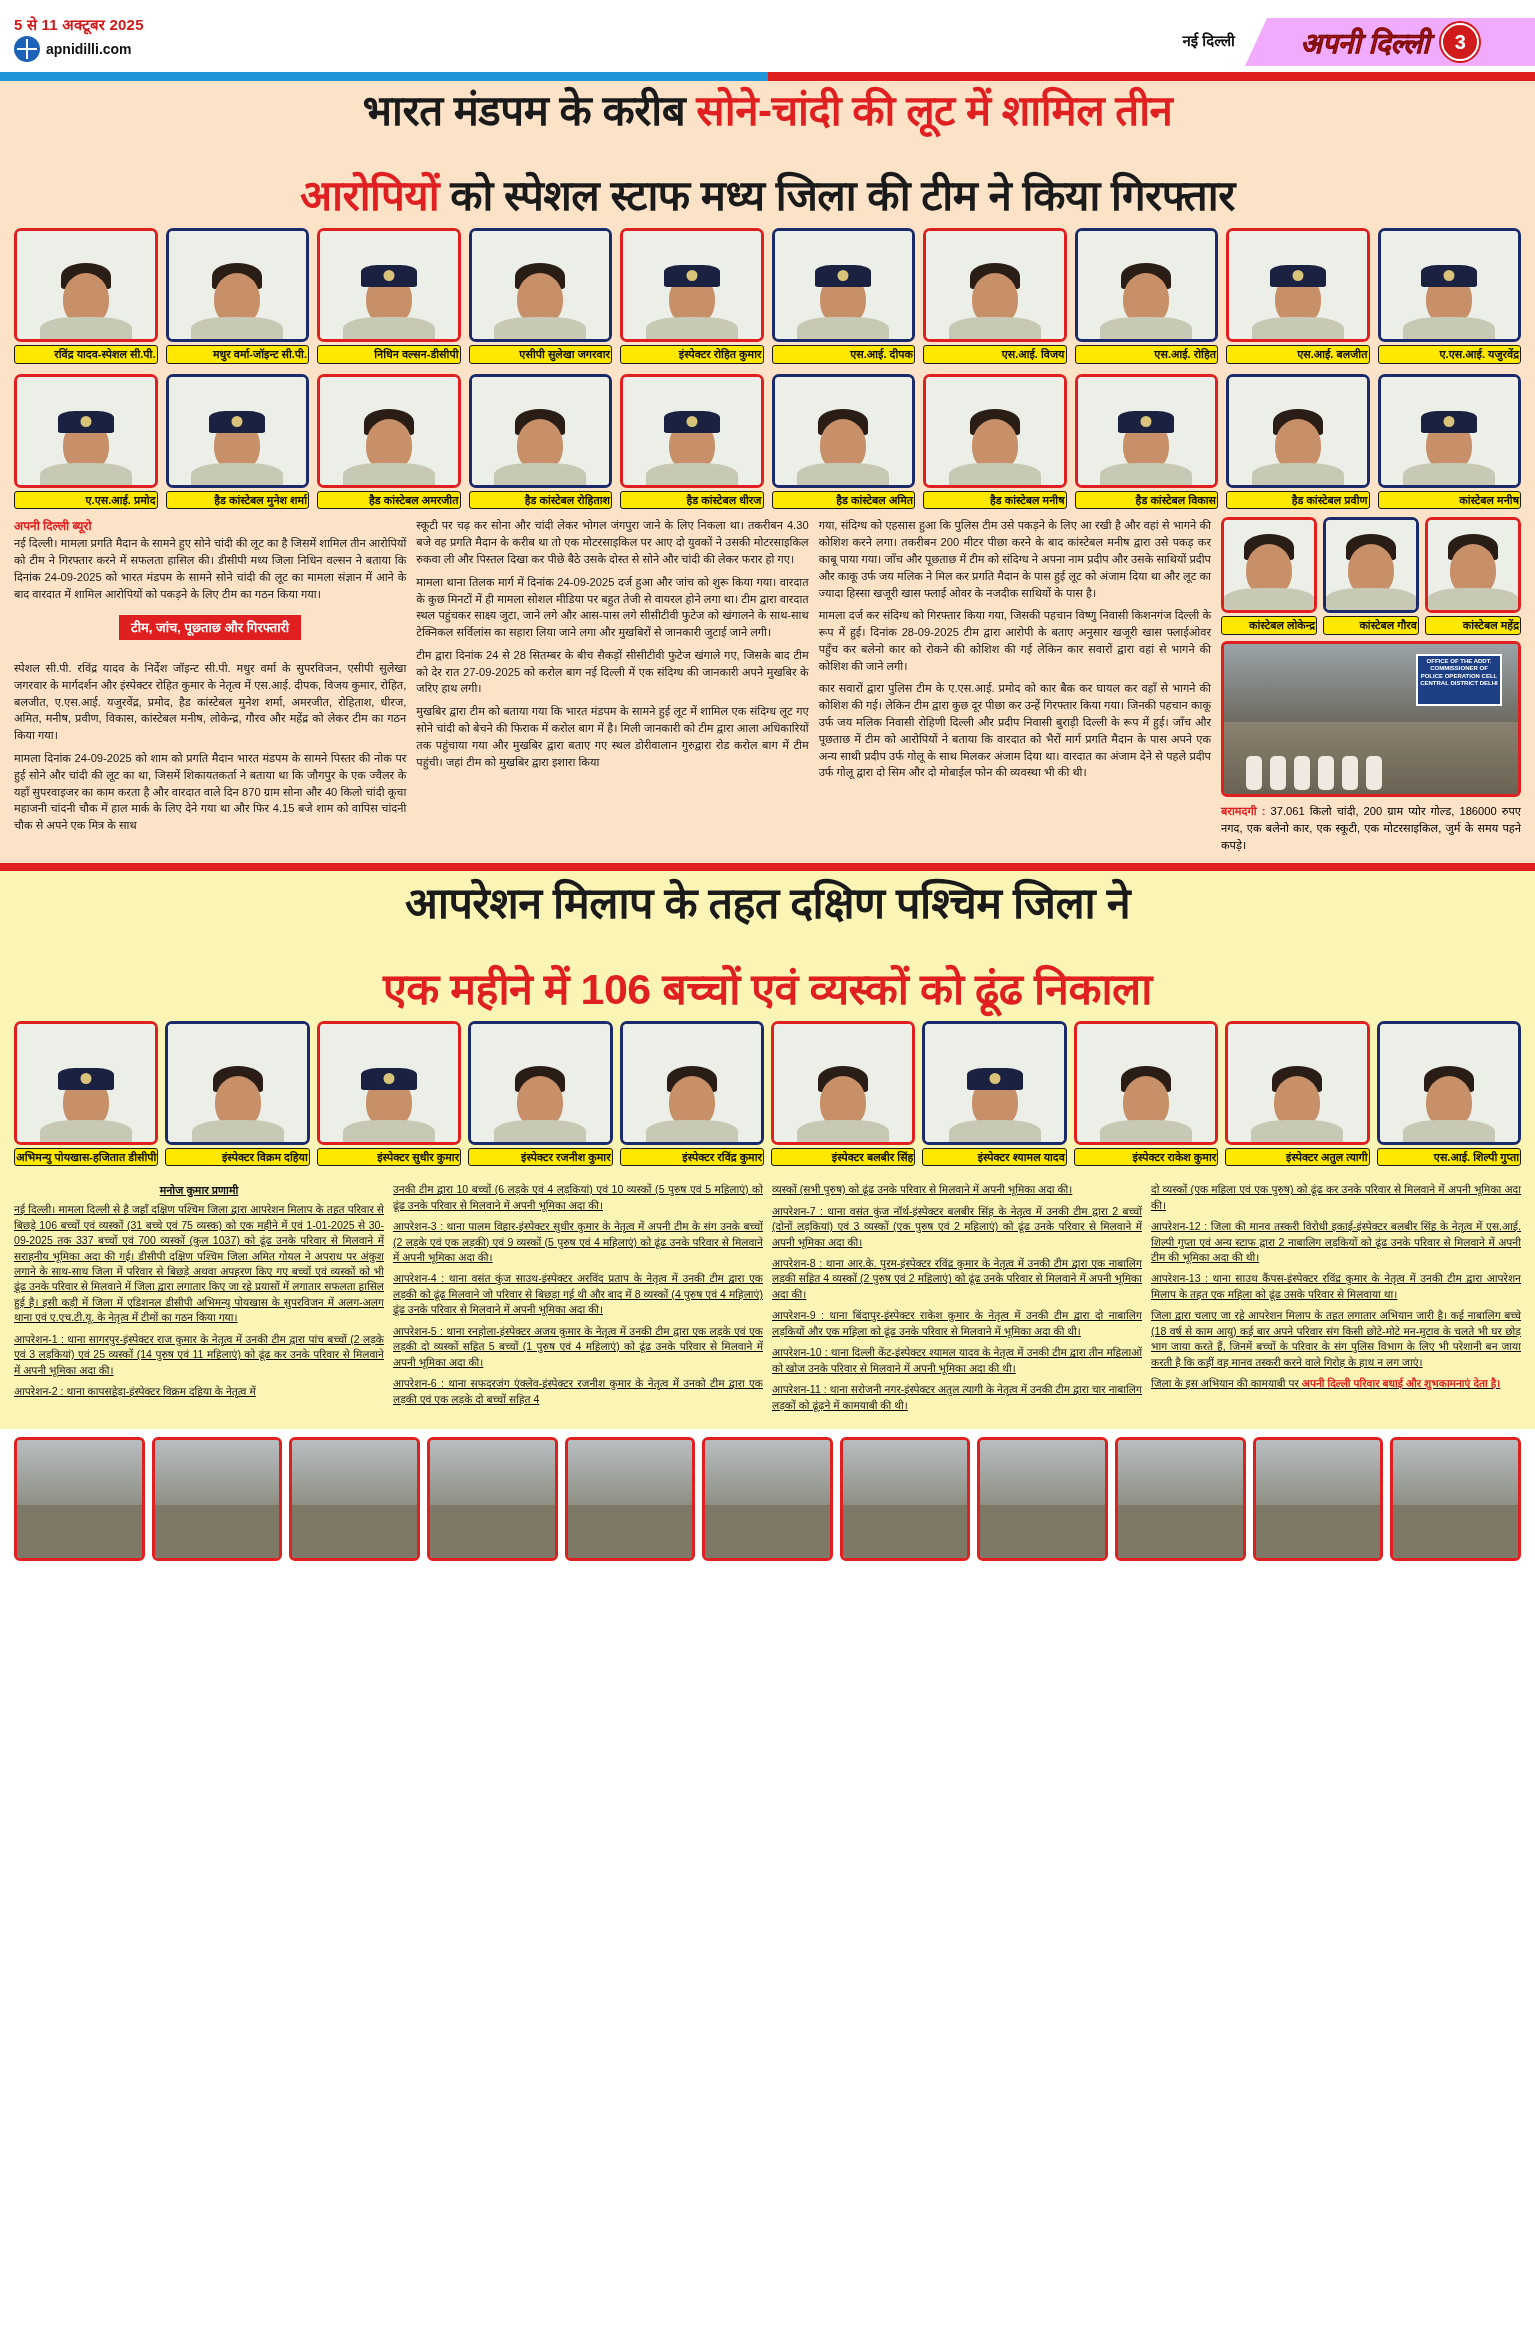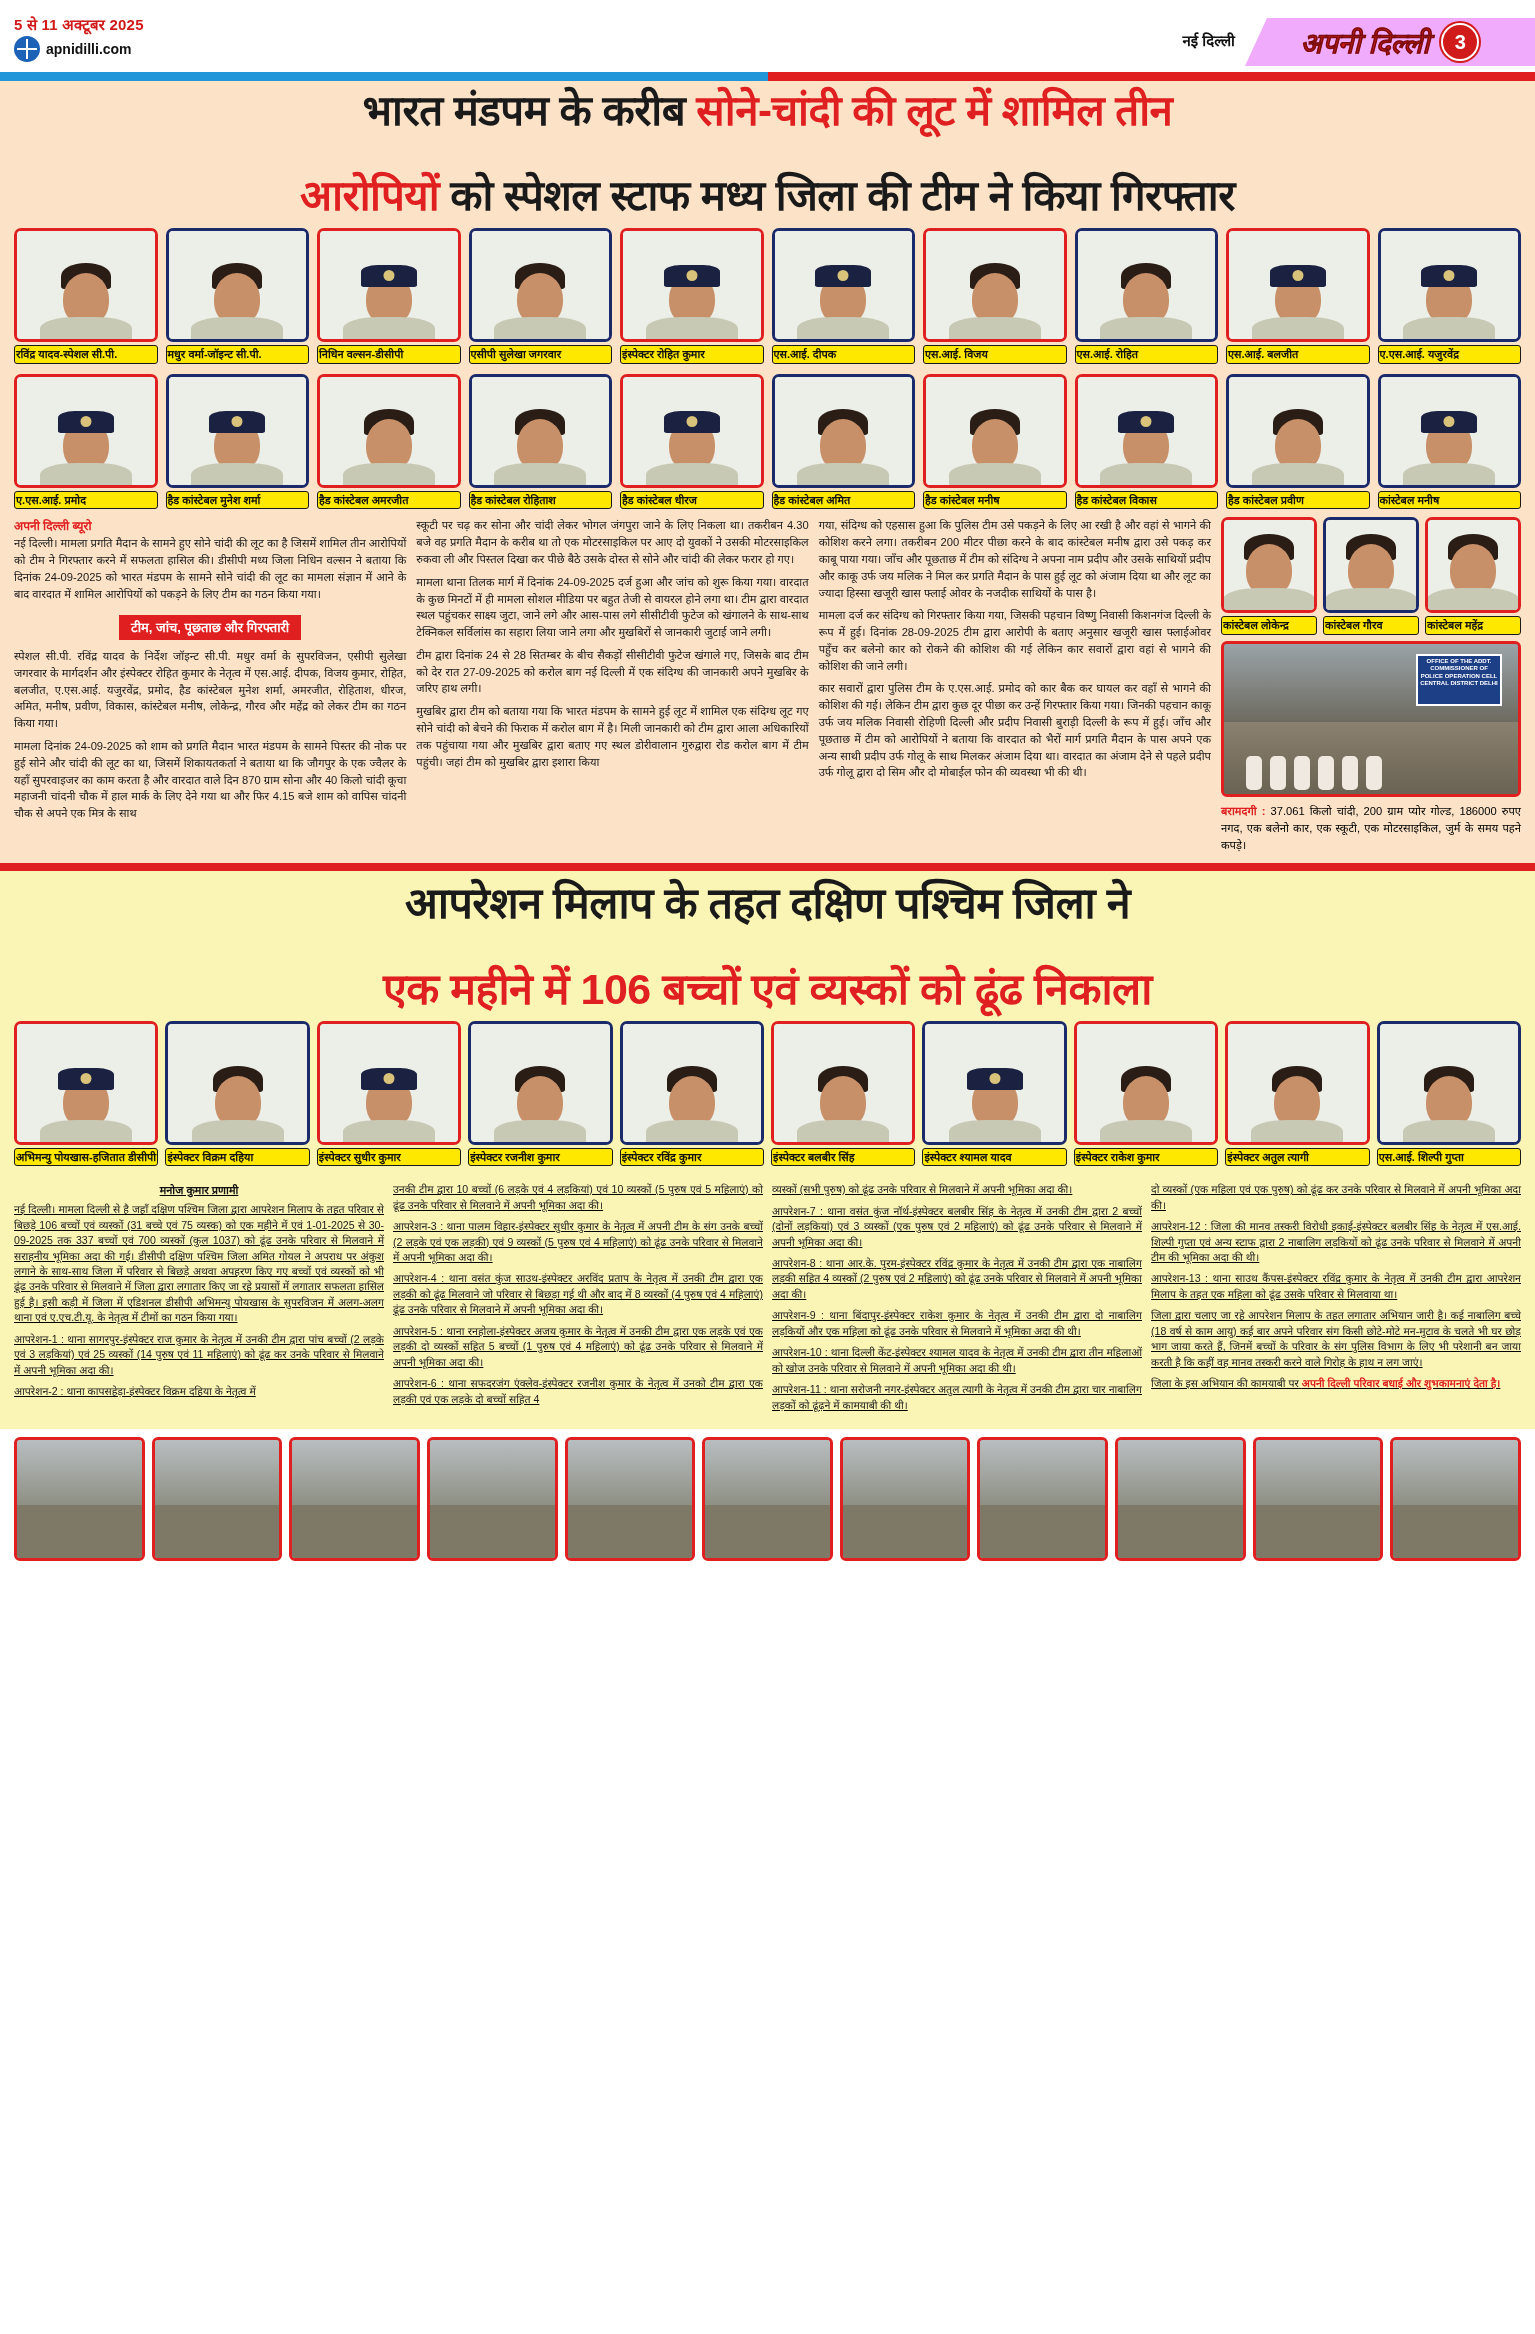--- a/index.html
+++ b/index.html
@@ -28,32 +28,32 @@
   .story1{background:#fce3c8;padding:8px 14px 10px;border-bottom:4px solid #e02020;}
   .hl{text-align:center;font-weight:bold;line-height:1.06;letter-spacing:-.5px;}
   .hl .l1{font-size:42px;color:#1a1a1a;}
   .hl .l2{font-size:42px;color:#1a1a1a;margin-top:40px;}
   .hl .red{color:#e02020;}
 
   .photorow{display:flex;gap:8px;margin-top:10px;}
   .pcard{flex:1;display:flex;flex-direction:column;}
   .pframe{height:108px;border:3px solid #e02020;border-radius:7px;overflow:hidden;position:relative;background:#dfe5e2;}
   .pframe.navy{border-color:#1b2a6b;}
-  .pcap{margin-top:3px;background:#ffe800;border:1.5px solid #1a1a1a;border-radius:3px;text-align:left;
+  .pcap{margin-top:3px;background:#ffe800;border:1.5px solid #1a1a1a;border-radius:3px;text-align:right;
         font-size:11px;font-weight:bold;color:#111;padding:2px 1px;line-height:1.15;white-space:nowrap;overflow:hidden;}
 
   
   .por{position:absolute;inset:0;background:#eceee8;}
   .por .head{position:absolute;left:50%;transform:translateX(-50%);bottom:14px;width:46px;height:52px;border-radius:50% 50% 44% 44%;background:#c79069;filter:blur(.6px);}
   .por .hair{position:absolute;left:50%;transform:translateX(-50%);bottom:50px;width:50px;height:26px;border-radius:50% 50% 10% 10%;background:#2a1d16;filter:blur(.5px);}
   .por .cap{position:absolute;left:50%;transform:translateX(-50%);bottom:52px;width:56px;height:22px;border-radius:30% 30% 8% 8%;background:#1b2140;filter:blur(.4px);}
   .por .cap:after{content:"";position:absolute;left:50%;top:5px;transform:translateX(-50%);width:11px;height:11px;border-radius:50%;background:#d9c27a;}
   .por .body{position:absolute;left:50%;transform:translateX(-50%);bottom:-6px;width:92px;height:28px;border-radius:40% 40% 0 0;background:#c8c9b4;filter:blur(.5px);}
 
-  .subhead{display:inline-block;background:#e02020;color:#fff;font-size:13px;font-weight:bold;padding:3px 12px;margin:6px 0 8px;}
+  .subhead{display:inline-block;background:#e02020;color:#fff;font-size:13px;font-weight:bold;padding:3px 12px;margin:6px 0 20px;}
   .byline{font-size:12px;font-weight:bold;color:#e02020;}
 
   .cols{display:flex;gap:10px;margin-top:8px;}
   .col{flex:1;font-size:11.2px;line-height:1.5;color:#1a1a1a;text-align:justify;}
   .col p{margin:0 0 6px;}
   .rightcol{flex:0 0 300px;}
 
   .trio{display:flex;gap:6px;}
   .trio .pcard .pframe{height:90px;}
   .seizebox{margin-top:6px;font-size:11.2px;line-height:1.5;text-align:justify;}

